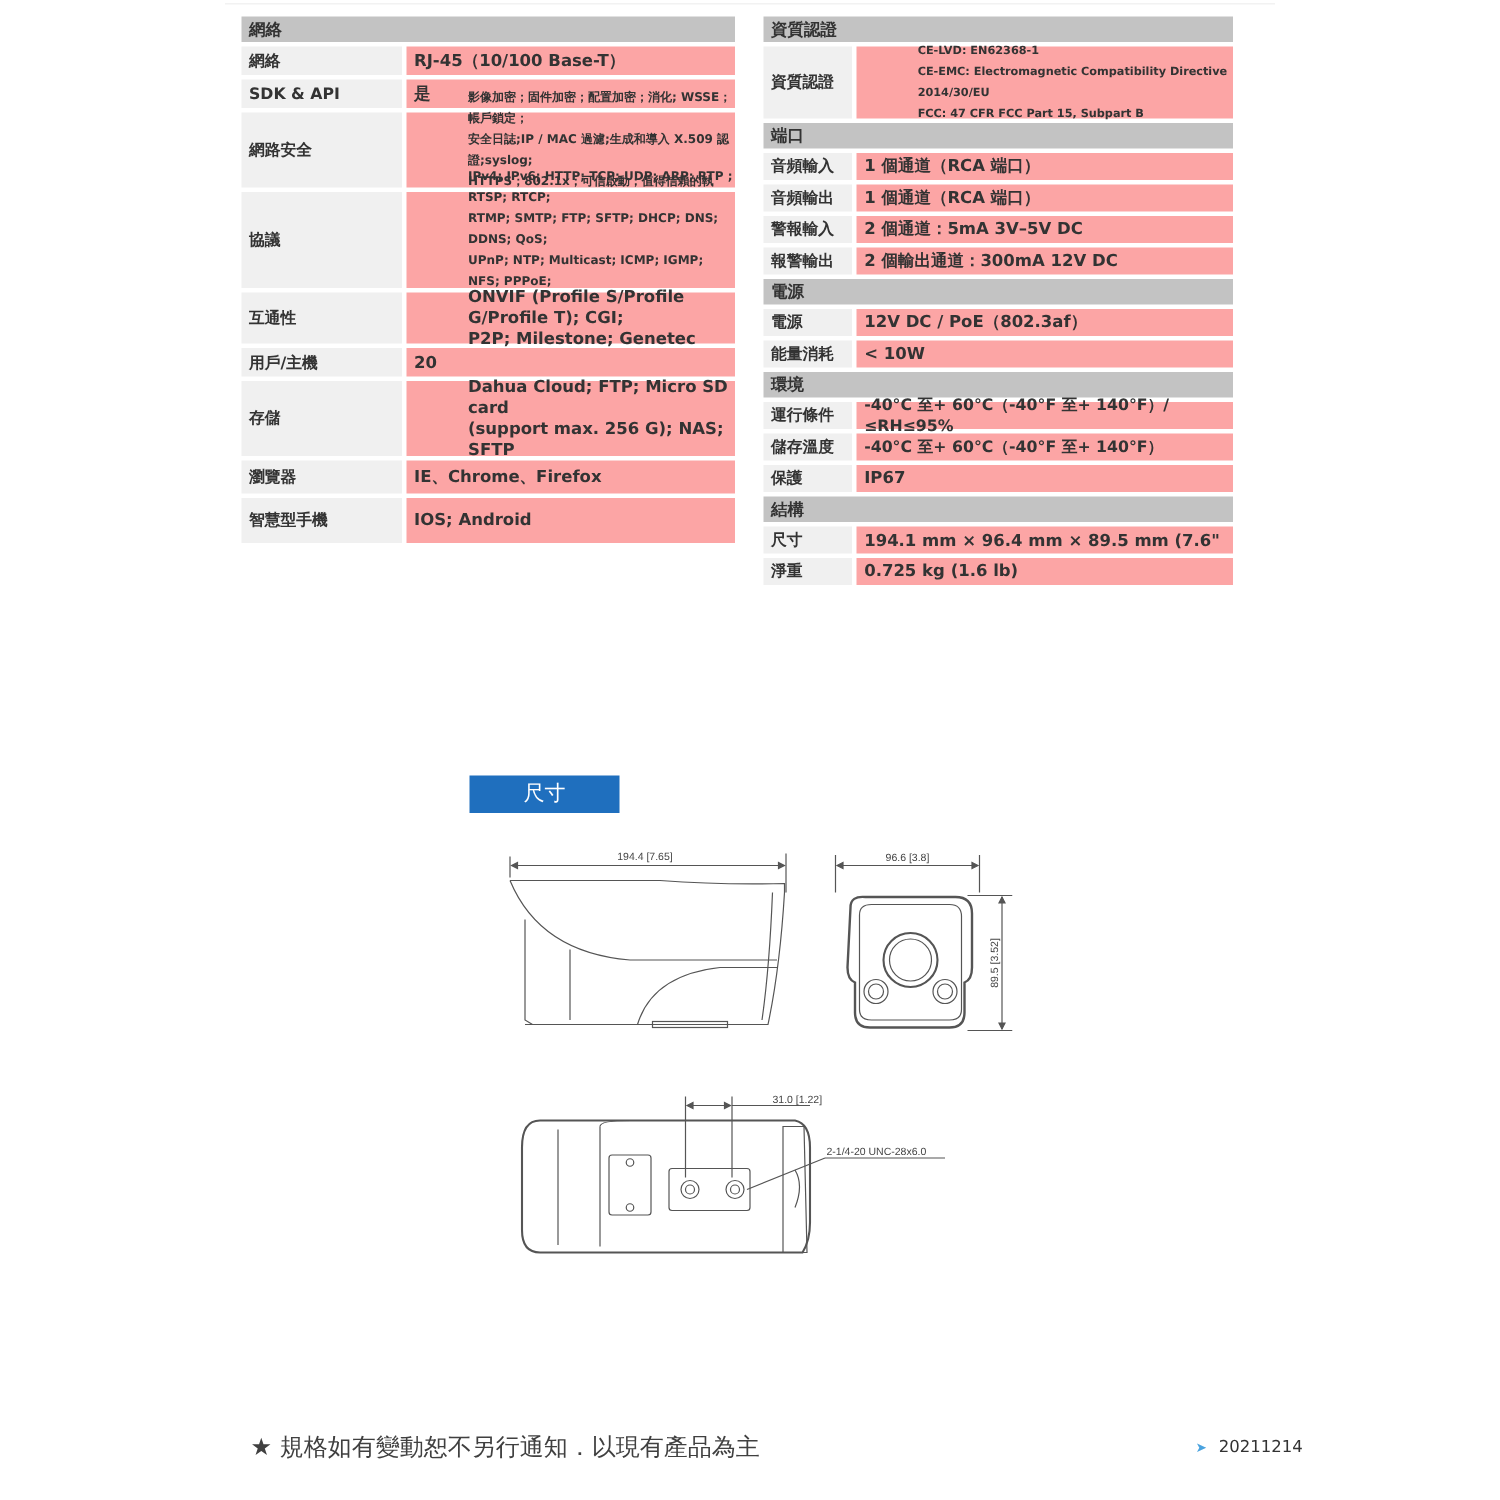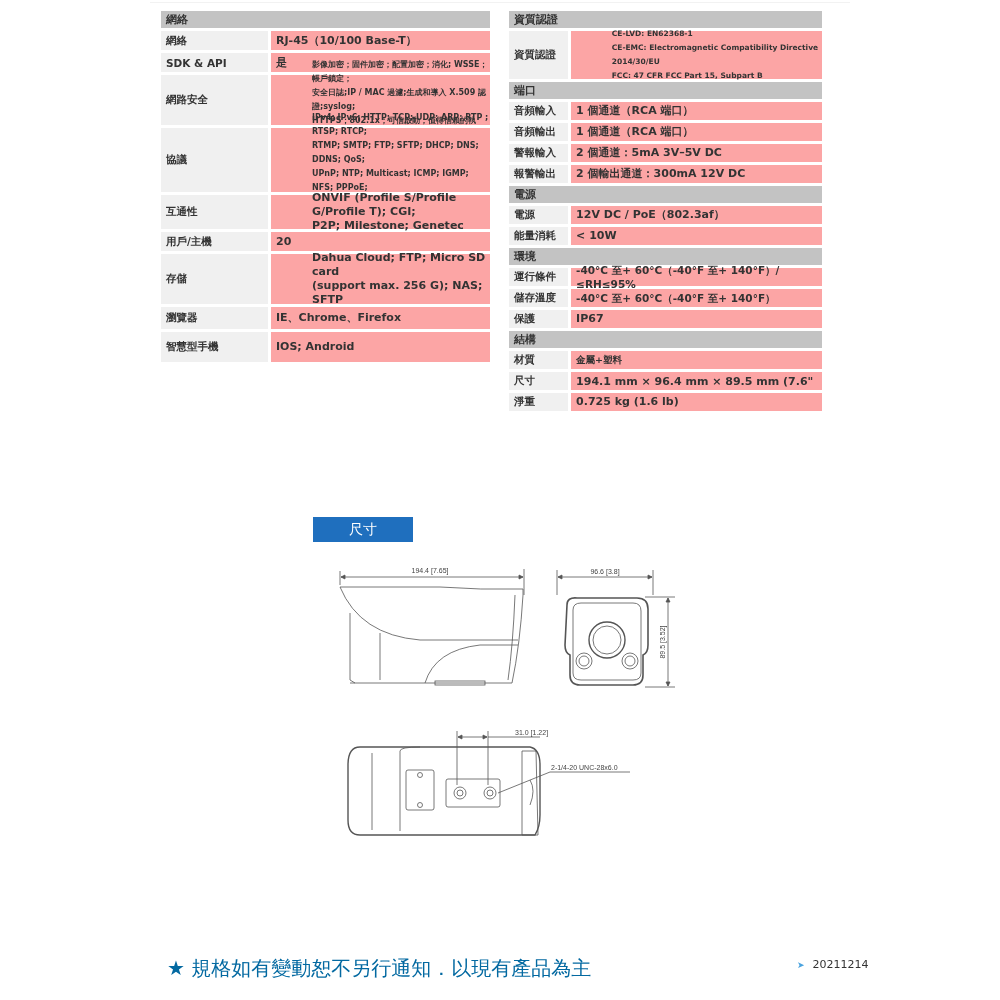--- a/index.html
+++ b/index.html
@@ -22,21 +22,21 @@
   #left-col { left: 161px; width: 329px; }
   #left-col .k { width: 107px; }
   #left-col .v { width: 219px; }
   #right-col { left: 509px; width: 313px; }
   #right-col .k { width: 62px; }
   #right-col .v { width: 264px; }
 
   .dim-badge { position: absolute; left: 313px; top: 517px; width: 100px; height: 25px;
                background: #1f6fbe; color: #fff; font-size: 14px; text-align: center; line-height: 25px; }
   .drawing { position: absolute; }
-  .footer-note { position: absolute; left: 167px; top: 955px; font-size: 20px; color: #0369a1; text-align: center; }
+  .footer-note { position: absolute; left: 167px; top: 955px; font-size: 16px; color: #404040; text-align: center; }
   .footer-date { position: absolute; left: 797px; top: 958px; font-size: 11px; color: #333; }
   .footer-date .arrow { color: #4aa3df; font-size: 9px; margin-right: 8px; }
 </style>
 </head>
 <body>
 
 <div class="topline"></div>
 
 <div class="spec-col" id="left-col">
   <div class="section-head">網絡</div>
@@ -141,24 +141,20 @@
   <div class="row" style="height:18px">
     <div class="k">儲存溫度</div>
     <div class="v" style="font-size:10.5px">-40°C 至+ 60°C（-40°F 至+ 140°F）</div>
   </div>
   <div class="row" style="height:18px">
     <div class="k">保護</div>
     <div class="v">IP67</div>
   </div>
 
   <div class="section-head">結構</div>
-  <div class="row" style="height:18px">
-    <div class="k">材質</div>
-    <div class="v" style="font-size:9.5px">金屬+塑料</div>
-  </div>
   <div class="row" style="height:18px">
     <div class="k">尺寸</div>
     <div class="v clip">194.1 mm × 96.4 mm × 89.5 mm (7.6" × 3.8" ×</div>
   </div>
   <div class="row" style="height:18px">
     <div class="k">淨重</div>
     <div class="v">0.725 kg (1.6 lb)</div>
   </div>
 </div>
 

